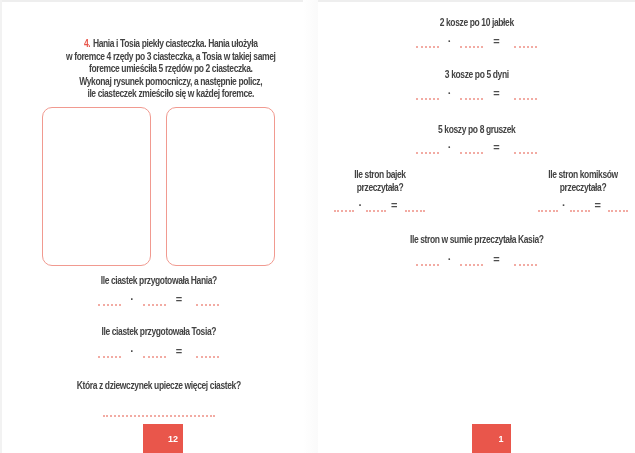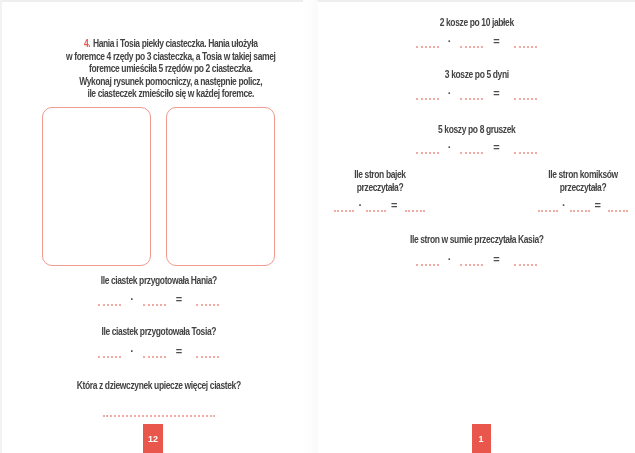--- a/index.html
+++ b/index.html
@@ -44,21 +44,21 @@
   .mt21{margin-top:21px}.mt23{margin-top:23px}
 
   .answer-line { width:112px; height:3px; border-bottom:2px dotted #f2aba3; margin:20px auto 0; }
 
   .cols { display:flex; justify-content:space-between; gap:12px; margin-top:14px; margin-left:10px; }
   .col { width:104px; }
 
   .pagenum {
     position:absolute; bottom:0; width:20px; height:29px;
     background:#e9564b; color:#ffffff; font-size:9px; font-weight:700;
-    display:flex; align-items:center; justify-content:center;
+    display:flex; align-items:center; justify-content:center;padding-left:20px;
   }
   .pagenum.left13 { left:143px; }
   .pagenum.right13 { left:154px; width:19px; }
 </style>
 </head>
 <body>
 
 <div class="sheet">
   <div class="seam"></div>
 

